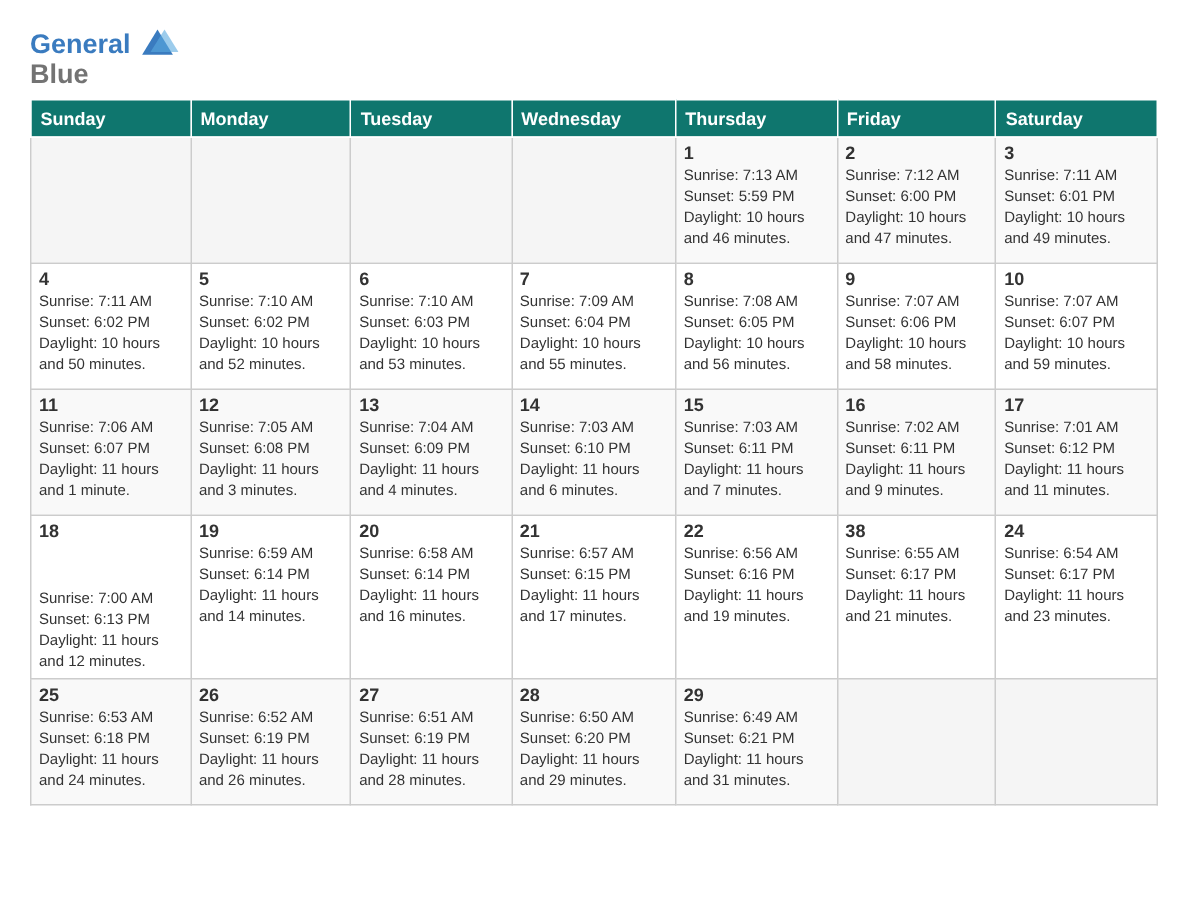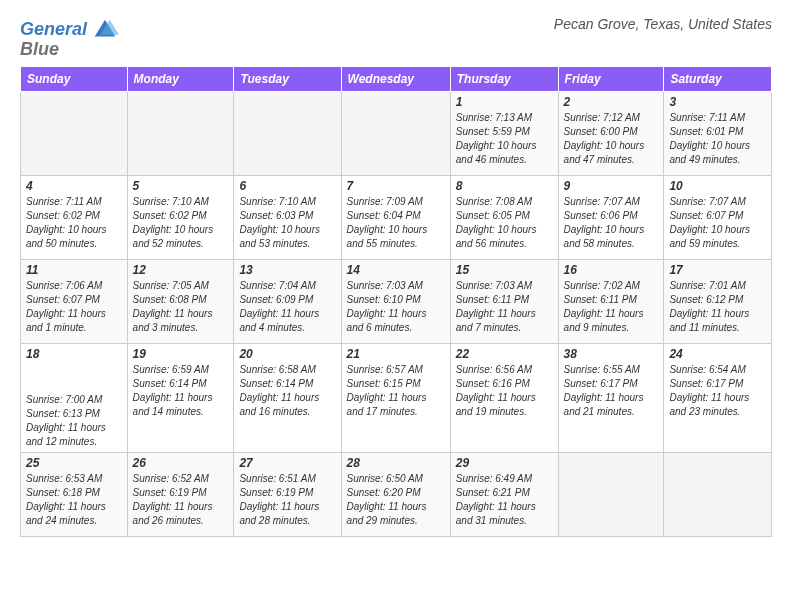--- a/index.html
+++ b/index.html
@@ -6,21 +6,20 @@
     body {
       font-family: Arial, sans-serif;
       background: #fff;
       width: 792px;
       height: 612px;
       overflow: hidden;
     }
     .page {
       width: 792px;
       padding: 16px 20px 10px 20px;
-      font-style: italic;
     }
     .header-area {
       display: flex;
       align-items: flex-start;
       justify-content: space-between;
       margin-bottom: 6px;
     }
     .logo {
       display: flex;
       align-items: center;
@@ -51,21 +50,21 @@
     .subtitle {
       font-size: 14px;
       color: #555;
     }
     .calendar {
       width: 100%;
       border-collapse: collapse;
       font-size: 11px;
     }
     .calendar thead th {
-      background-color: #8b5cf6;
+      background-color: #0f766e;
       color: #fff;
       text-align: left;
       padding: 5px 6px;
       font-size: 12px;
       font-weight: bold;
       border: 1px solid #fff;
     }
     .calendar tbody td {
       vertical-align: top;
       border: 1px solid #ccc;
@@ -110,21 +109,20 @@
           </span>
           <svg class="logo-icon" viewBox="0 0 30 30">
             <polygon points="15,4 26,22 4,22" fill="#3a7bbf"></polygon>
             <polygon points="20,4 30,20 10,20" fill="#5aaae0" opacity="0.6"></polygon>
           </svg>
         </div>
         <div class="logo-text" style="color:#737373;margin-top:-4px;">Blue</div>
       </div>
     </div>
     <div class="title-area">
-      <div class="subtitle">Pecan Grove, Texas, United States</div>
     </div>
   </div>
 
   <table class="calendar">
     <thead>
       <tr>
       <th>Sunday</th>
           <th>Monday</th>
           <th>Tuesday</th>
           <th>Wednesday</th>

